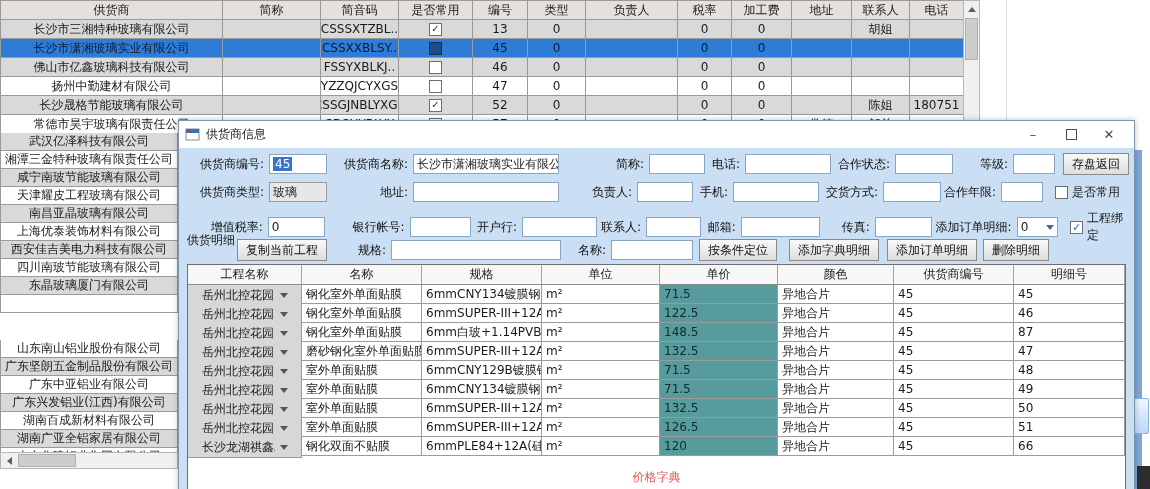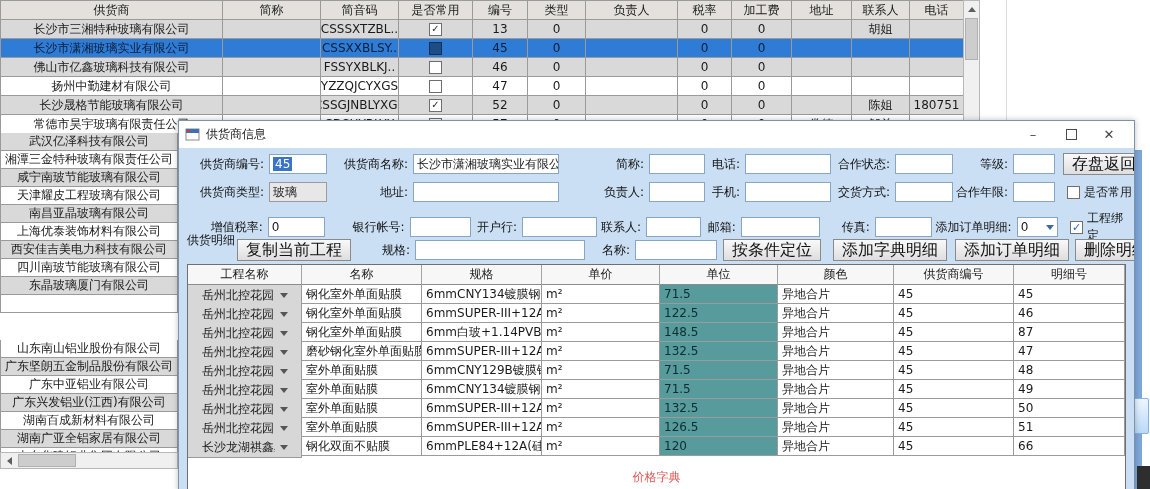--- a/index.html
+++ b/index.html
@@ -42,21 +42,21 @@
   .maxbox{width:9px;height:9px;border:1px solid #4a4a4a}
   .formarea{position:absolute;left:0;top:27px;right:0;bottom:0}
   .frow{position:absolute;left:6px;display:flex;align-items:center;height:22px}
   .flbl{box-sizing:border-box;text-align:right;padding-right:5px;white-space:nowrap;overflow:hidden;color:#111}
   .tb{box-sizing:border-box;height:20px;background:#fff;border:1px solid #87a6c6;display:flex;
       align-items:center;padding:0 3px;overflow:hidden;white-space:nowrap}
   .tb.ro{background:#e7e7e7;border-color:#9b9b9b}
   .hl{background:#3a74c9;color:#fff;padding:0 2px}
   .tri-down-b{width:0;height:0;border-left:4px solid transparent;border-right:4px solid transparent;border-top:5px solid #41699c;margin-left:auto}
   .btn{box-sizing:border-box;height:22px;background:linear-gradient(#f9f9f9,#dedede);border:1px solid #8a8a8a;
-       font-family:inherit;font-size:16px;color:#111;padding:0 8px;white-space:nowrap}
+       font-family:inherit;font-size:12px;color:#111;padding:0 8px;white-space:nowrap}
   .cbxwrap{display:flex;align-items:center}
   .cbxwrap .cb{margin-right:4px}
   .seclbl{position:absolute;left:8px;top:84px;color:#111}
   .toolbar{position:absolute;top:90px;left:6px;display:flex;align-items:center;height:24px}
   
   .grid{position:absolute;left:8px;top:116px;right:8px;bottom:0;background:#fff;border:1px solid #6f6f6f;overflow:hidden}
   .ghead{display:flex;height:20px;background:#f7f7f7}
   .ghc{box-sizing:border-box;border-right:1px solid #a3a3a3;border-bottom:1px solid #8c8c8c;
        display:flex;align-items:center;justify-content:center;white-space:nowrap;overflow:hidden}
   .grow{display:flex;height:19px;background:#fff}
@@ -279,21 +279,21 @@
       </div>
     <div class="frow" style="top:33px" id="frow2">
         <span class="flbl" style="width: 84px;">供货商类型:</span>
         <div class="tb ro" style="width: 58px;">
           <span>玻璃</span>
         </div>
         <span class="flbl" style="width: 86px;">地址:</span>
         <div class="tb" style="width: 146px;">
           <span></span>
         </div>
-        <span class="flbl" style="width: 90px;">负责人:</span>
+        <span class="flbl" style="width: 78px;">负责人:</span>
         <div class="tb" style="width: 56px;">
           <span></span>
         </div>
         <span class="flbl" style="width: 40px;">手机:</span>
         <div class="tb" style="width: 86px;">
           <span></span>
         </div>
         <span class="flbl" style="width: 64px;">交货方式:</span>
         <div class="tb" style="width: 58px;">
           <span></span>
@@ -361,22 +361,22 @@
       <button class="btn" style="margin-left:12px">添加字典明细</button>
       <button class="btn" style="margin-left:8px">添加订单明细</button>
       <button class="btn" style="margin-left:6px">删除明细</button>
     </div>
 
     <div class="grid">
       <div class="ghead" id="ghead">
           <div class="ghc" style="width: 114px;">工程名称</div>
           <div class="ghc" style="width: 120px;">名称</div>
           <div class="ghc" style="width: 120px;">规格</div>
+          <div class="ghc" style="width: 118px;">单位</div>
           <div class="ghc" style="width: 118px;">单价</div>
-          <div class="ghc" style="width: 118px;">单位</div>
           <div class="ghc" style="width: 116px;">颜色</div>
           <div class="ghc" style="width: 120px;">供货商编号</div>
           <div class="ghc" style="width: 111px;">明细号</div>
         </div>
       <div id="gbody">
           <div class="grow">
             <div class="gc proj" style="width: 114px;">
               <span class="ptxt">岳州北控花园</span>
               <span class="arrbox">
                 <span class="tri-down"></span>

